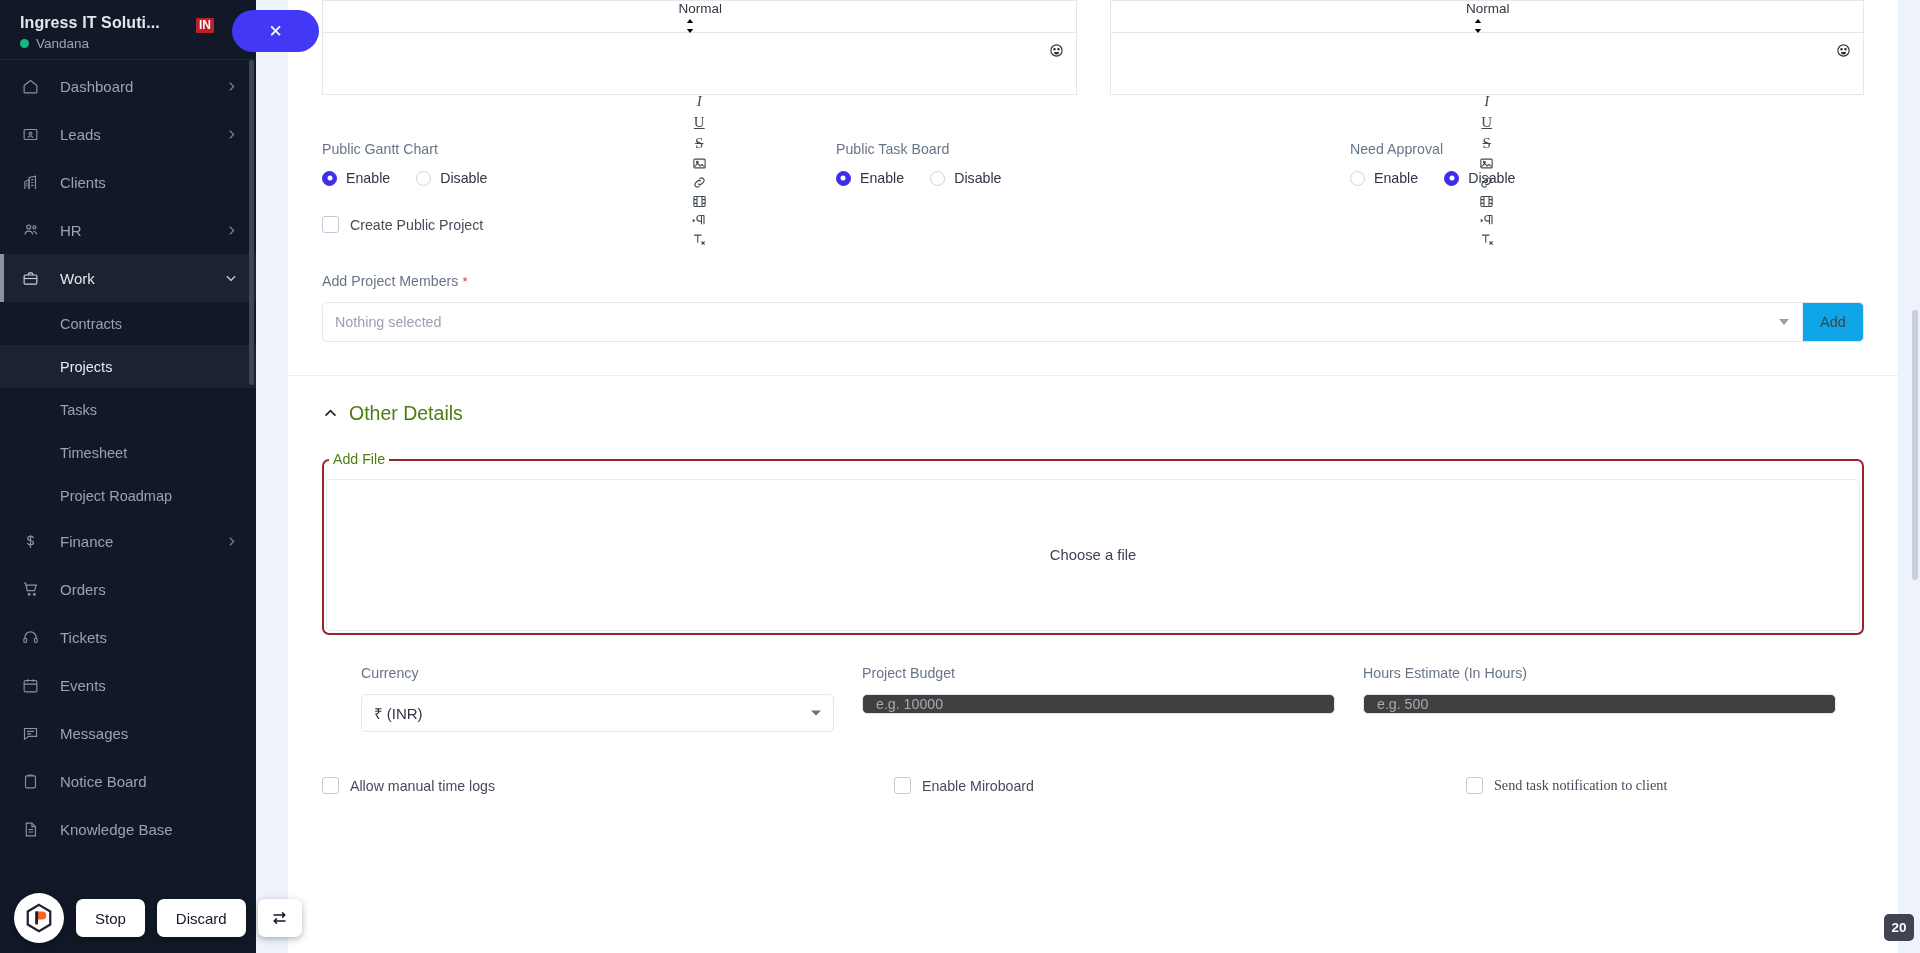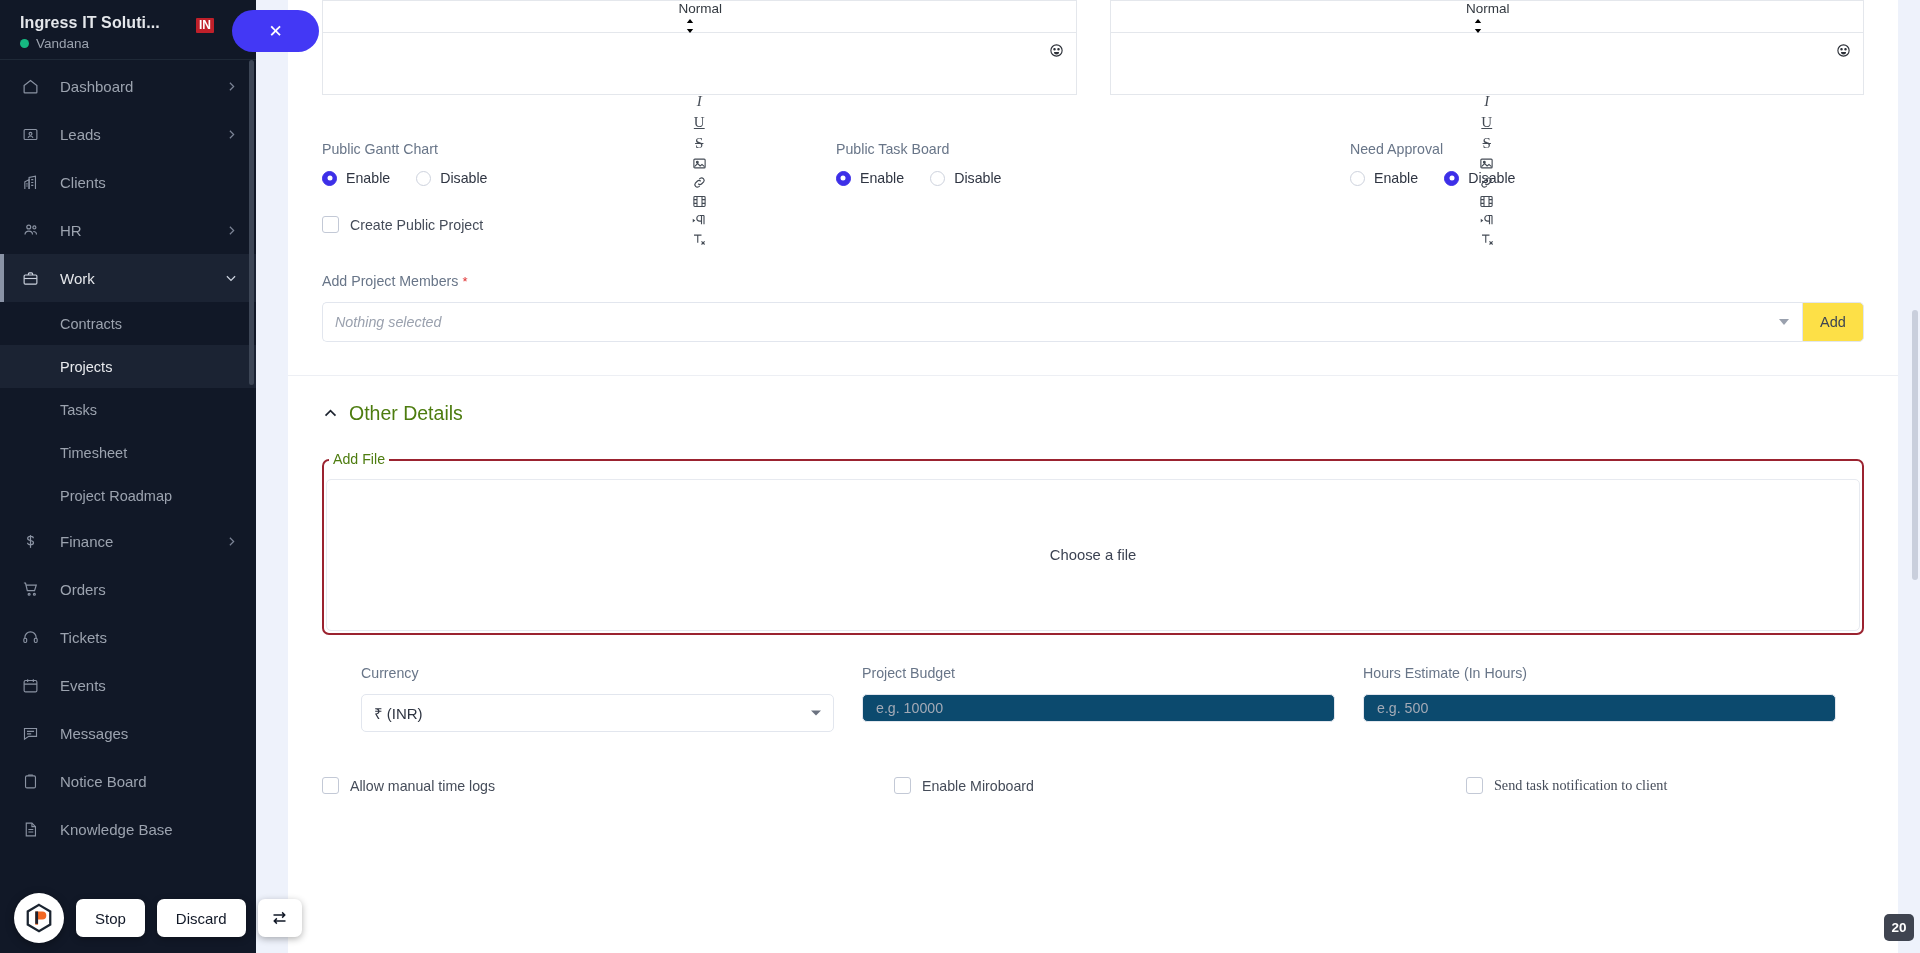--- a/index.html
+++ b/index.html
@@ -245,29 +245,28 @@
     border: 1px solid #e2e6ee;
     border-right: none;
     border-radius: 5px 0 0 5px;
     background: #fff;
     display: flex; align-items: center;
     padding: 0 12px;
     font-size: 14.3px;
     color: #9aa1ae;
     position: relative;
     cursor: pointer;
-    font-style: italic;
   }
   .add-btn {
     flex: 0 0 auto;
     height: 40px;
     min-width: 62px;
     border: 1px solid #e2e6ee;
     border-radius: 0 5px 5px 0;
-    background: #fde047;
+    background: #0ea5e9;
     display: flex; align-items: center; justify-content: center;
     font-size: 14.5px; color: #3d4552;
     cursor: pointer;
   }
 
   .divider { border-top: 1px solid #edeff4; margin: 0 -34px; }
 
   .sec-head {
     display: flex; align-items: center; gap: 10px;
     font-size: 19.5px; color: #4d7c0f; font-weight: 400;
@@ -295,24 +294,24 @@
     border: 1px solid #e7eaf0;
     border-radius: 5px;
     background: #fff;
     display: flex; align-items: center; justify-content: center;
     font-size: 14.8px;
     color: #3b4252;
     cursor: pointer;
   }
 
   .input-box {
-    height: 28px;
+    height: 20px;
     border: 1px solid #e2e6ee;
     border-radius: 5px;
-    background: #0c4a6e;
+    background: #404040;
     display: flex; align-items: center;
     padding: 0 13px;
     font-size: 14.2px;
     color: #a3aab6;
   }
 
   
   .botbar {
     position: absolute;
     left: 14px; bottom: 10px;

